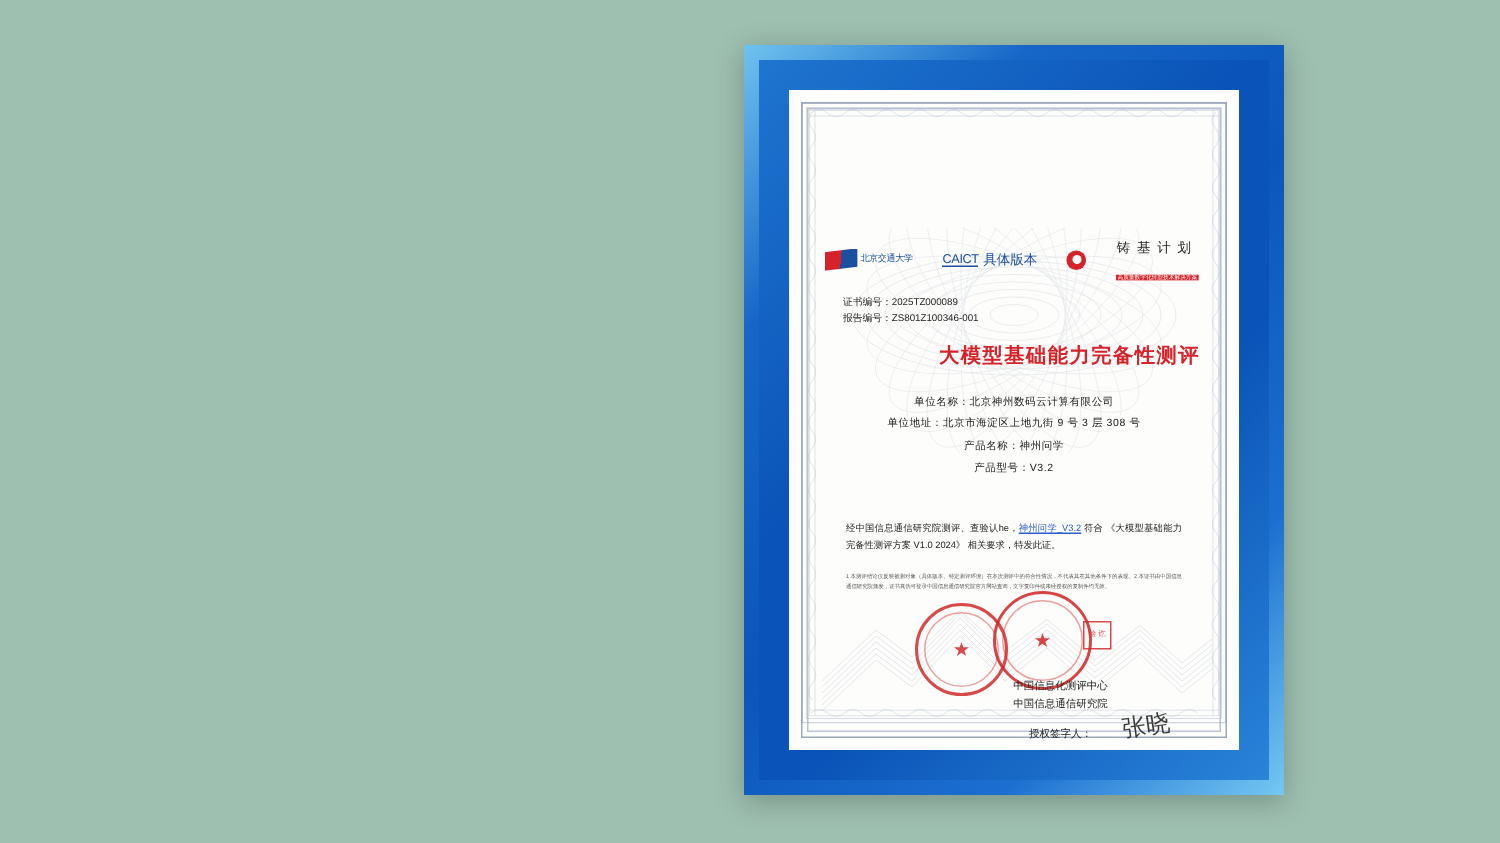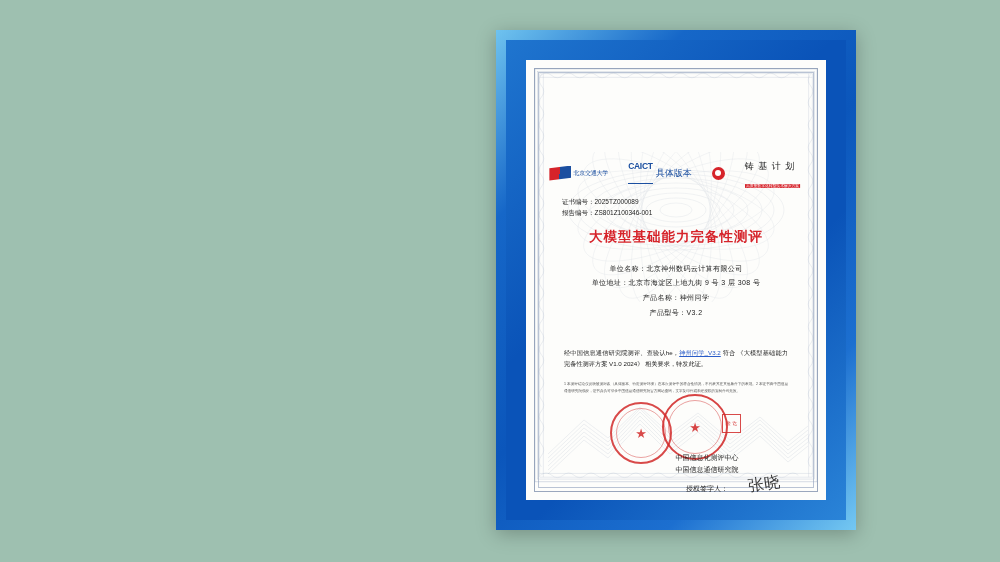--- a/index.html
+++ b/index.html
@@ -134,25 +134,25 @@
     height: 14px;
     background: #c2c2c2;
   }
   .logo-caict {
     display: flex;
     align-items: center;
     gap: 3px;
   }
   .logo-caict .caict-mark {
     font-size: 8.5px;
-    font-weight: bold;
+    font-weight: normal;
     color: #1b4fa0;
     letter-spacing: -0.3px;
     border-bottom: 1.5px solid #1b4fa0;
-    padding-bottom: 12px;
+    padding-bottom: 1px;
     line-height: 1;
   }
   .logo-caict .caict-cn {
     font-size: 9px;
     color: #1b4fa0;
     white-space: nowrap;
   }
   .logo-zhuji {
     display: flex;
     align-items: center;
@@ -213,20 +213,21 @@
     font-weight: bold;
     color: #d6232a;
     letter-spacing: 1px;
   }
   .title-line2 {
     font-size: 13.5px;
     font-weight: bold;
     color: #d6232a;
     letter-spacing: 1px;
     margin-top: 7px;
+    text-align: right;
   }
 
   .fields {
     margin-top: 16px;
     text-align: center;
     font-size: 7px;
     color: #1a1a1a;
     line-height: 2.1;
   }
   .fields .lbl { letter-spacing: 0.4px; }

